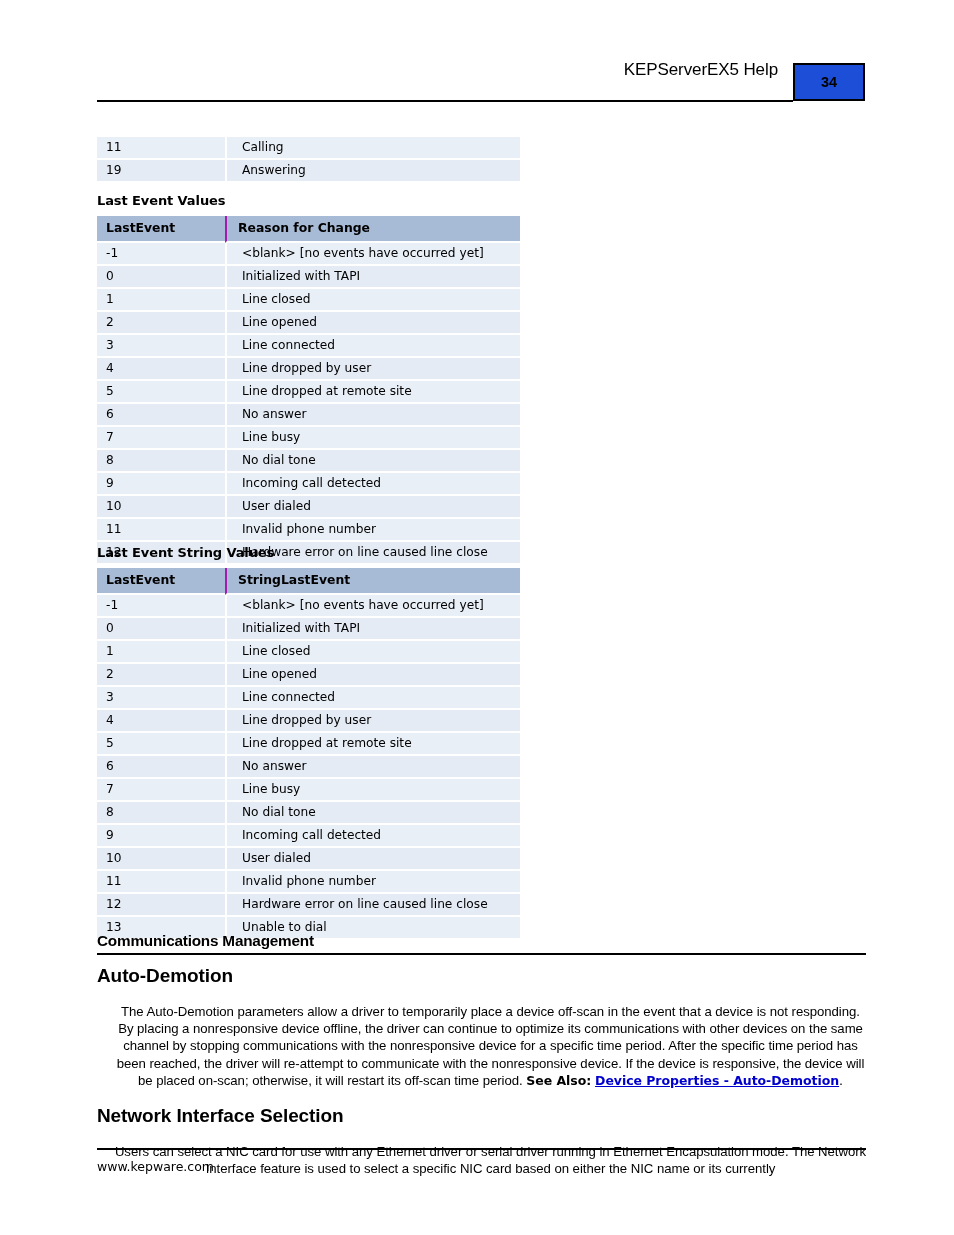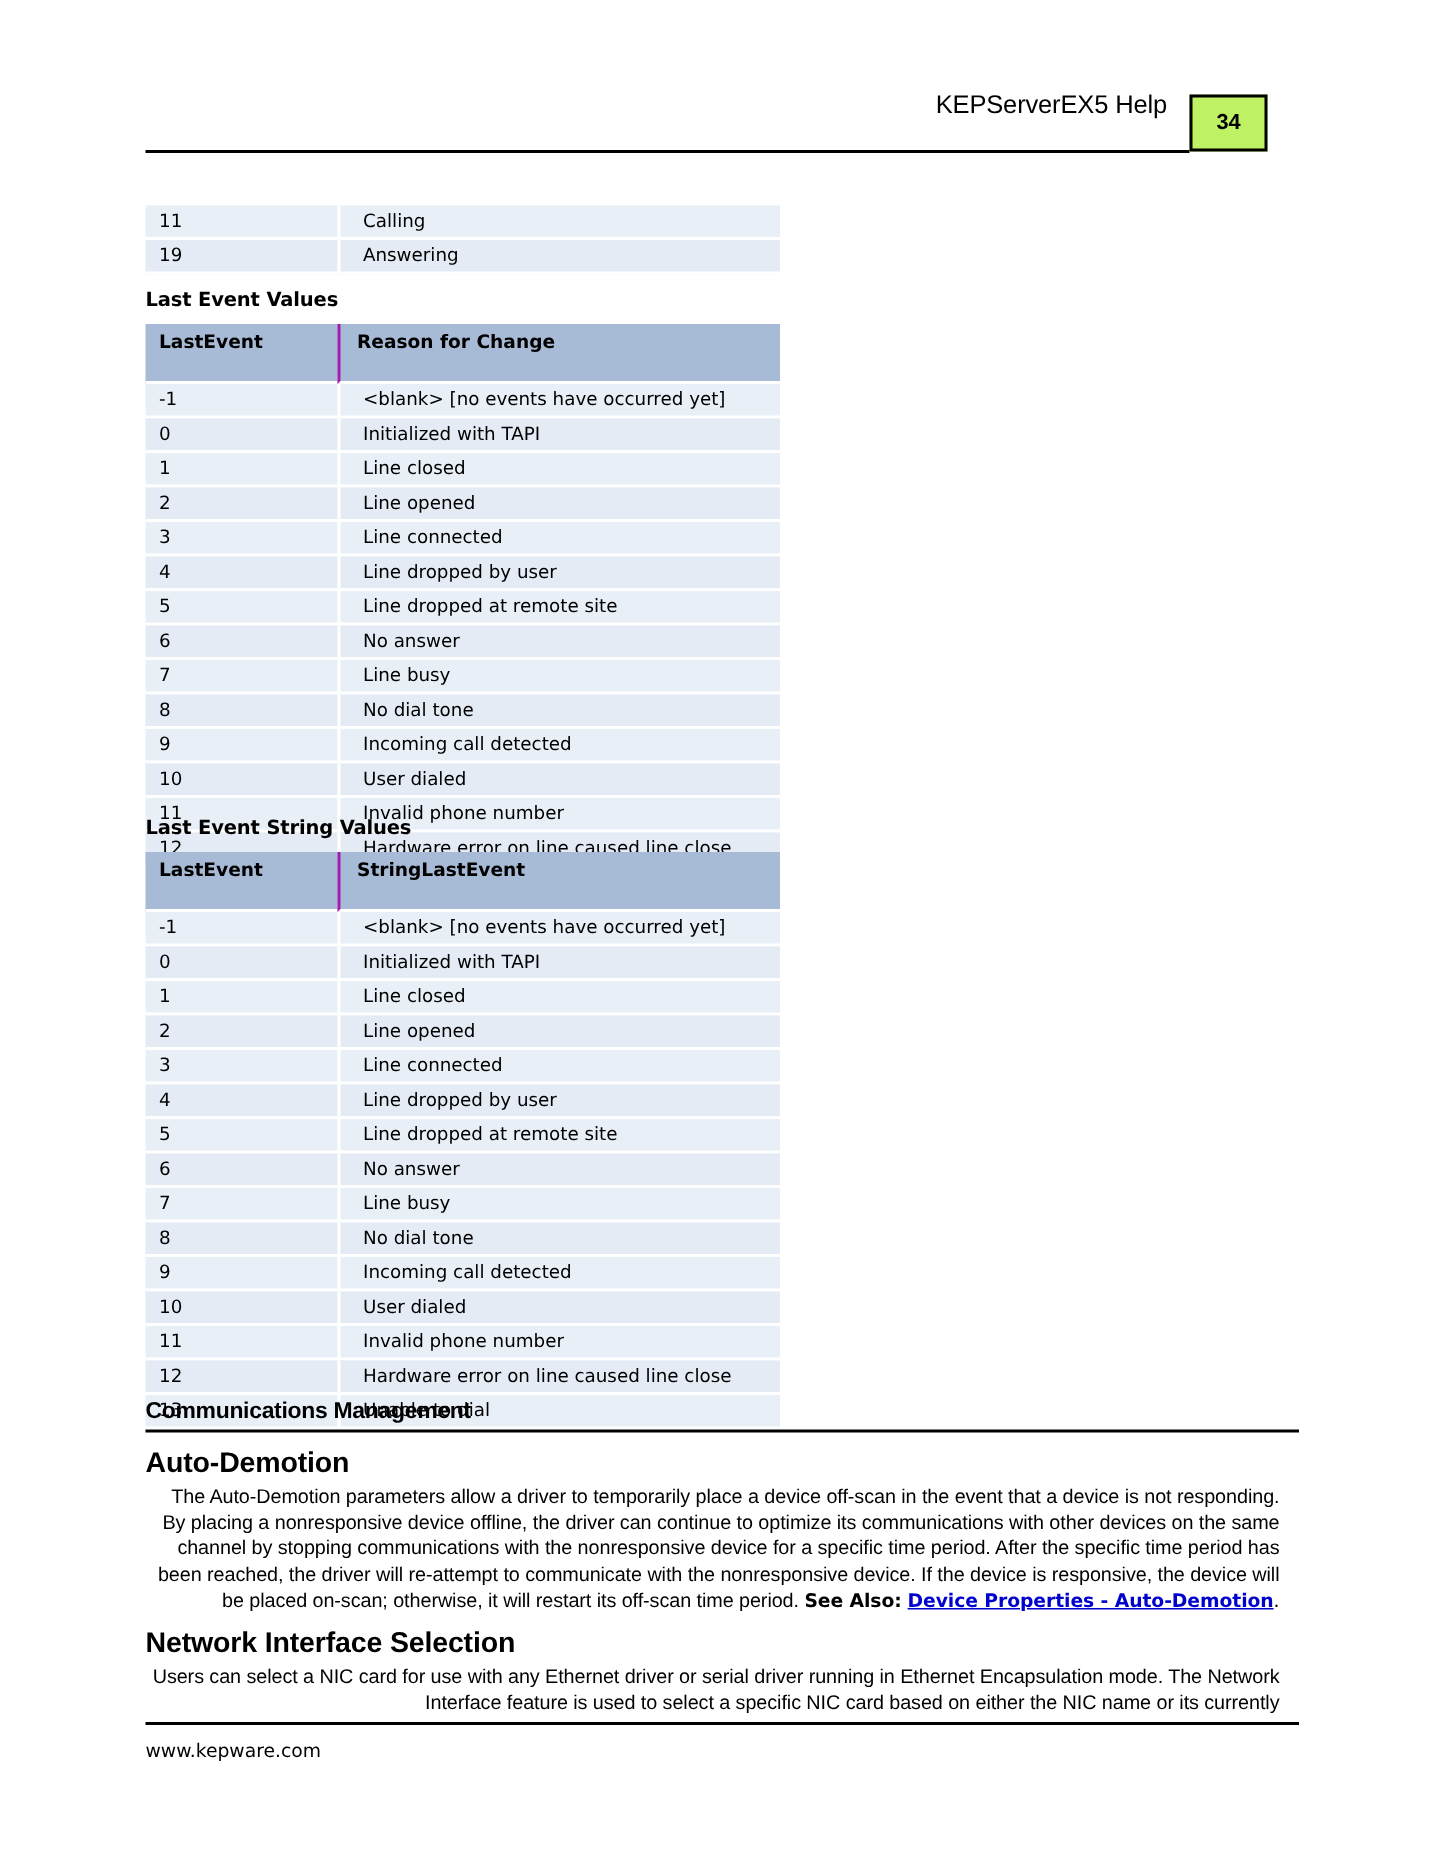--- a/index.html
+++ b/index.html
@@ -47,24 +47,24 @@
     font-size: 17px;
     font-weight: normal;
     font-family: "Liberation Sans", "DejaVu Sans", sans-serif;
     white-space: nowrap;
     letter-spacing: -0.1px;
   }
   .page-number-box {
     position: absolute;
     left: 696px;
     top: 3px;
-    width: 52px;
+    width: 72px;
     height: 38px;
     border: 2px solid #000000;
-    background: #bef264;
+    background: #1d4ed8;
     box-sizing: border-box;
   }
   .page-number {
     position: absolute;
     left: 0; right: 0;
     top: 9px;
     text-align: center;
     font-size: 14.5px;
     font-weight: bold;
     font-family: "Liberation Sans", "DejaVu Sans", sans-serif;
@@ -88,21 +88,21 @@
   }
   .kep-table col.c1 { width: 128px; }
   .kep-table col.c2 { width: 295px; }
 
   .kep-table th {
     background: #a7bbd6;
     color: #000000;
     font-weight: bold;
     text-align: left;
     font-size: 12.4px;
-    padding: 4px 0 19px 9px;
+    padding: 4px 0 6px 9px;
     border-bottom: 2px solid #ffffff;
     white-space: nowrap;
   }
   .kep-table th.c2h { padding-left: 11px; border-left: 2px solid #a21caf; }
 
   .kep-table td {
     padding: 3px 0 4px 9px;
     vertical-align: top;
     line-height: 14px;
     border-bottom: 2px solid #ffffff;
@@ -152,23 +152,23 @@
     font-size: 19px;
     font-weight: bold;
     letter-spacing: -0.1px;
     margin: 10px 0 2px 0;
     display: block;
   }
   .cm-para {
     font-family: "Liberation Sans", "DejaVu Sans", sans-serif;
     font-size: 13.2px;
     line-height: 17.2px;
-    margin: 1px;
+    margin: 16px;
     width: 755px;
-    text-align: right;
+    text-align: center;
     letter-spacing: -0.05px;
   }
   .cm-para-last {
     font-family: "DejaVu Sans", "Liberation Sans", sans-serif;
     font-size: 12.5px;
     line-height: 17.2px;
   }
   .see-also {
     font-family: "DejaVu Sans", "Liberation Sans", sans-serif;
     font-weight: bold;

